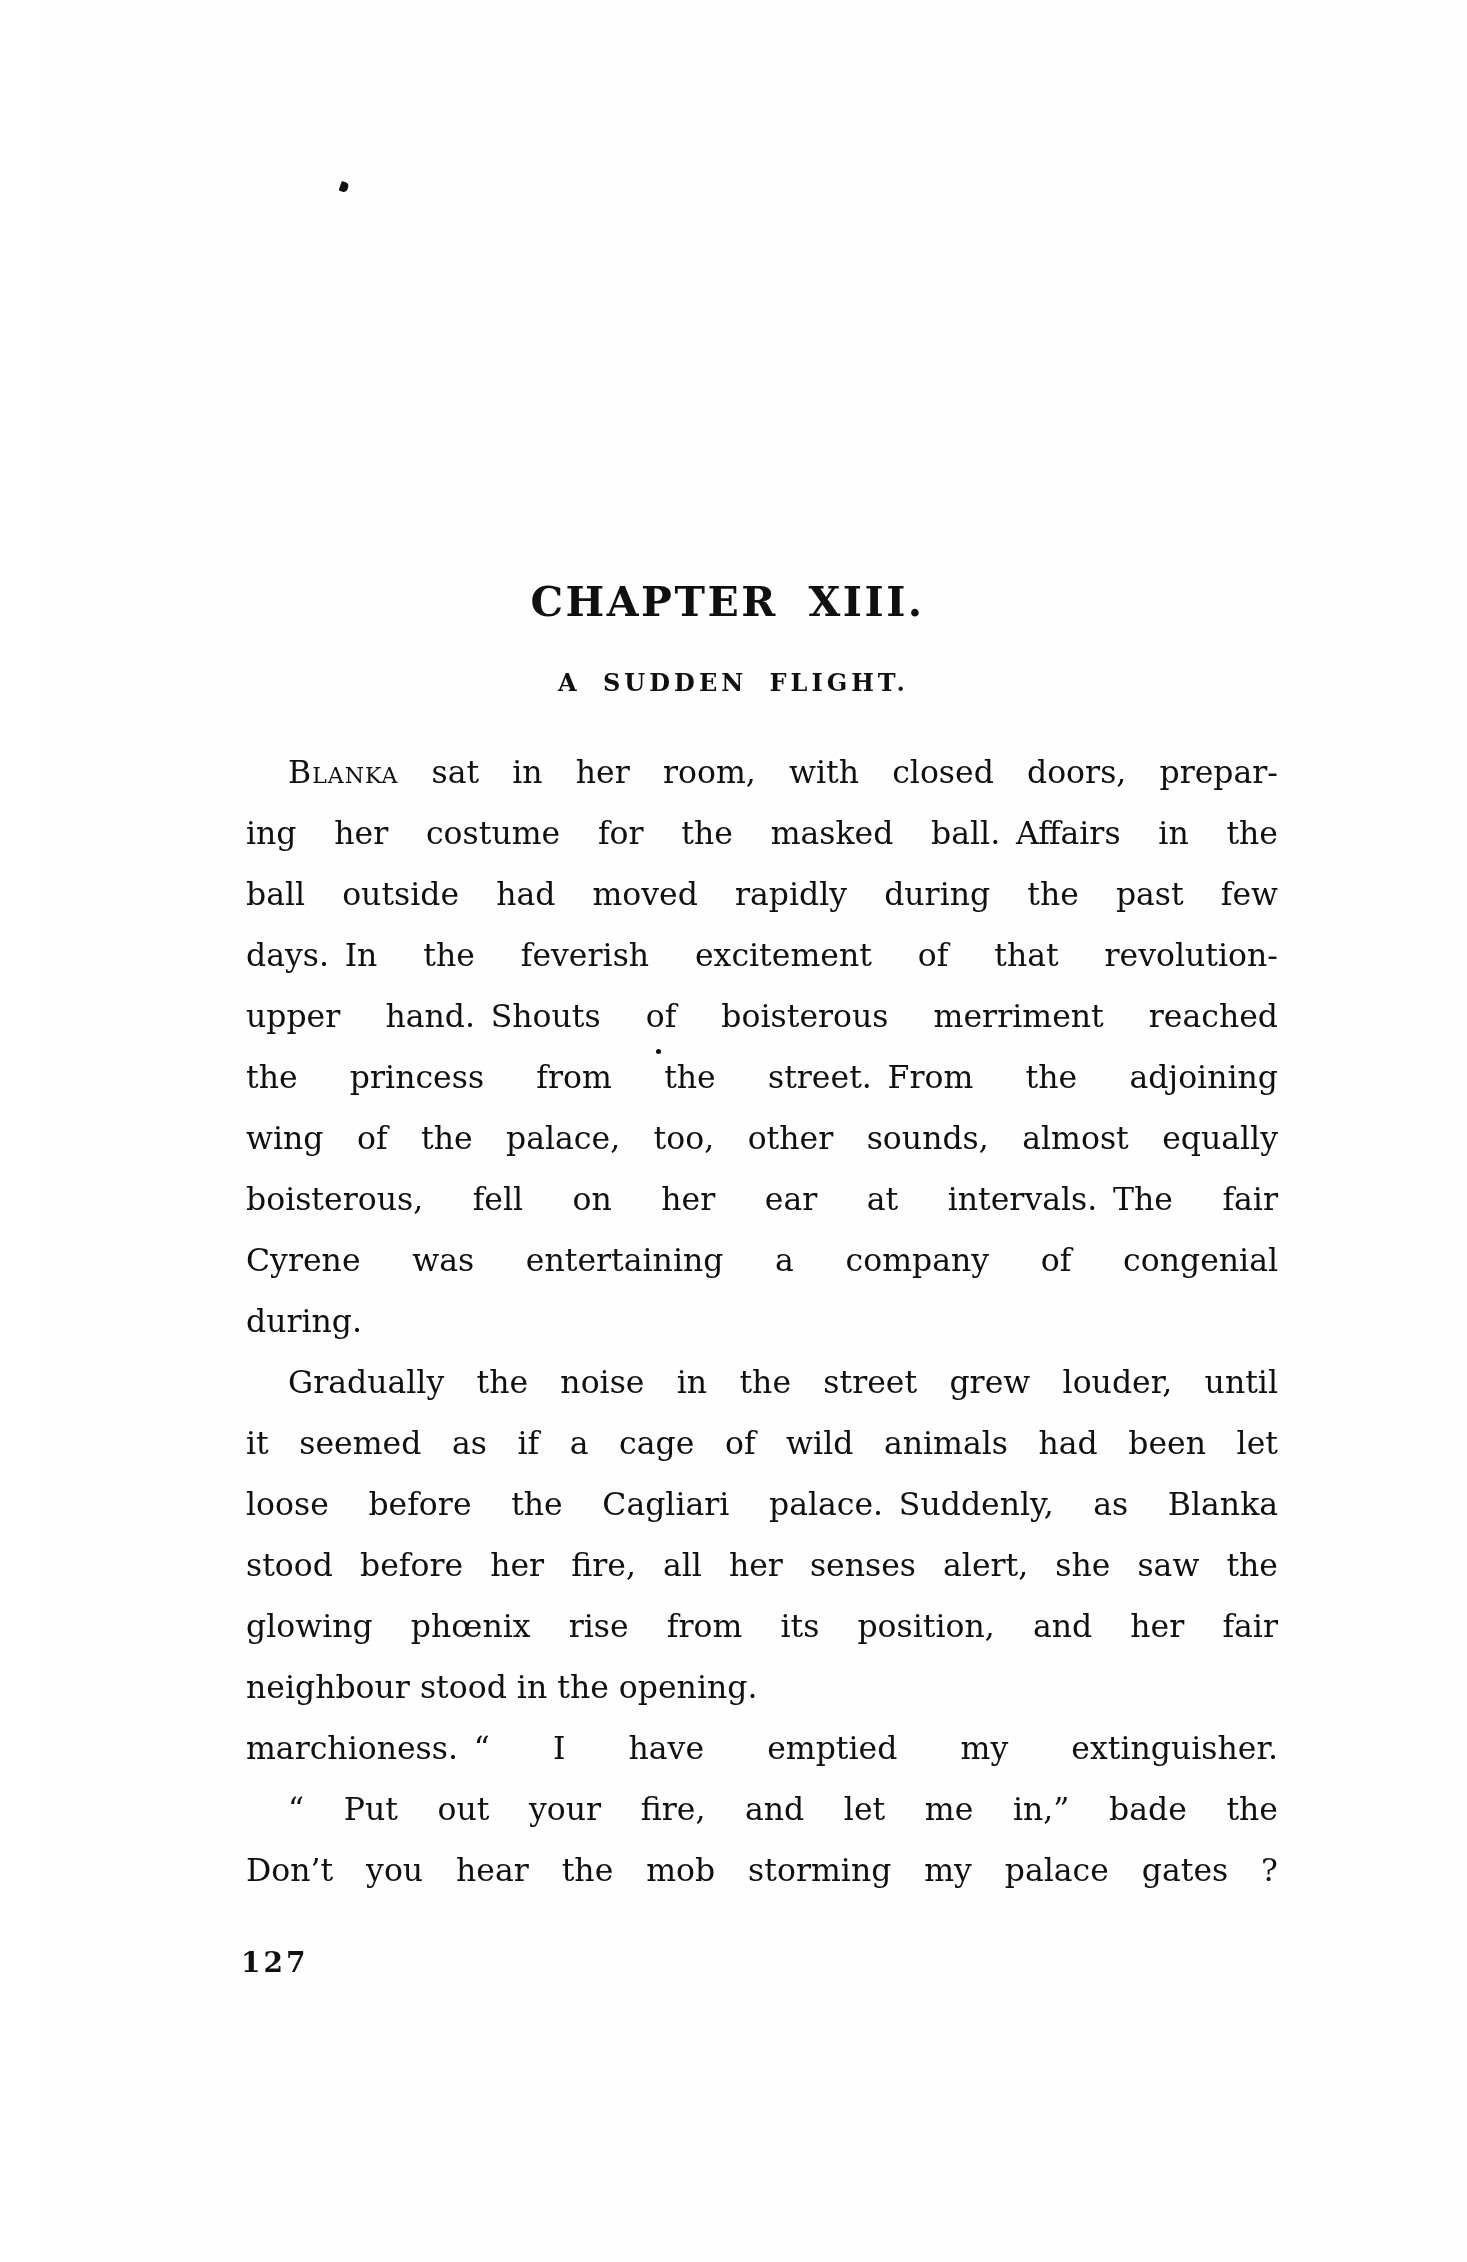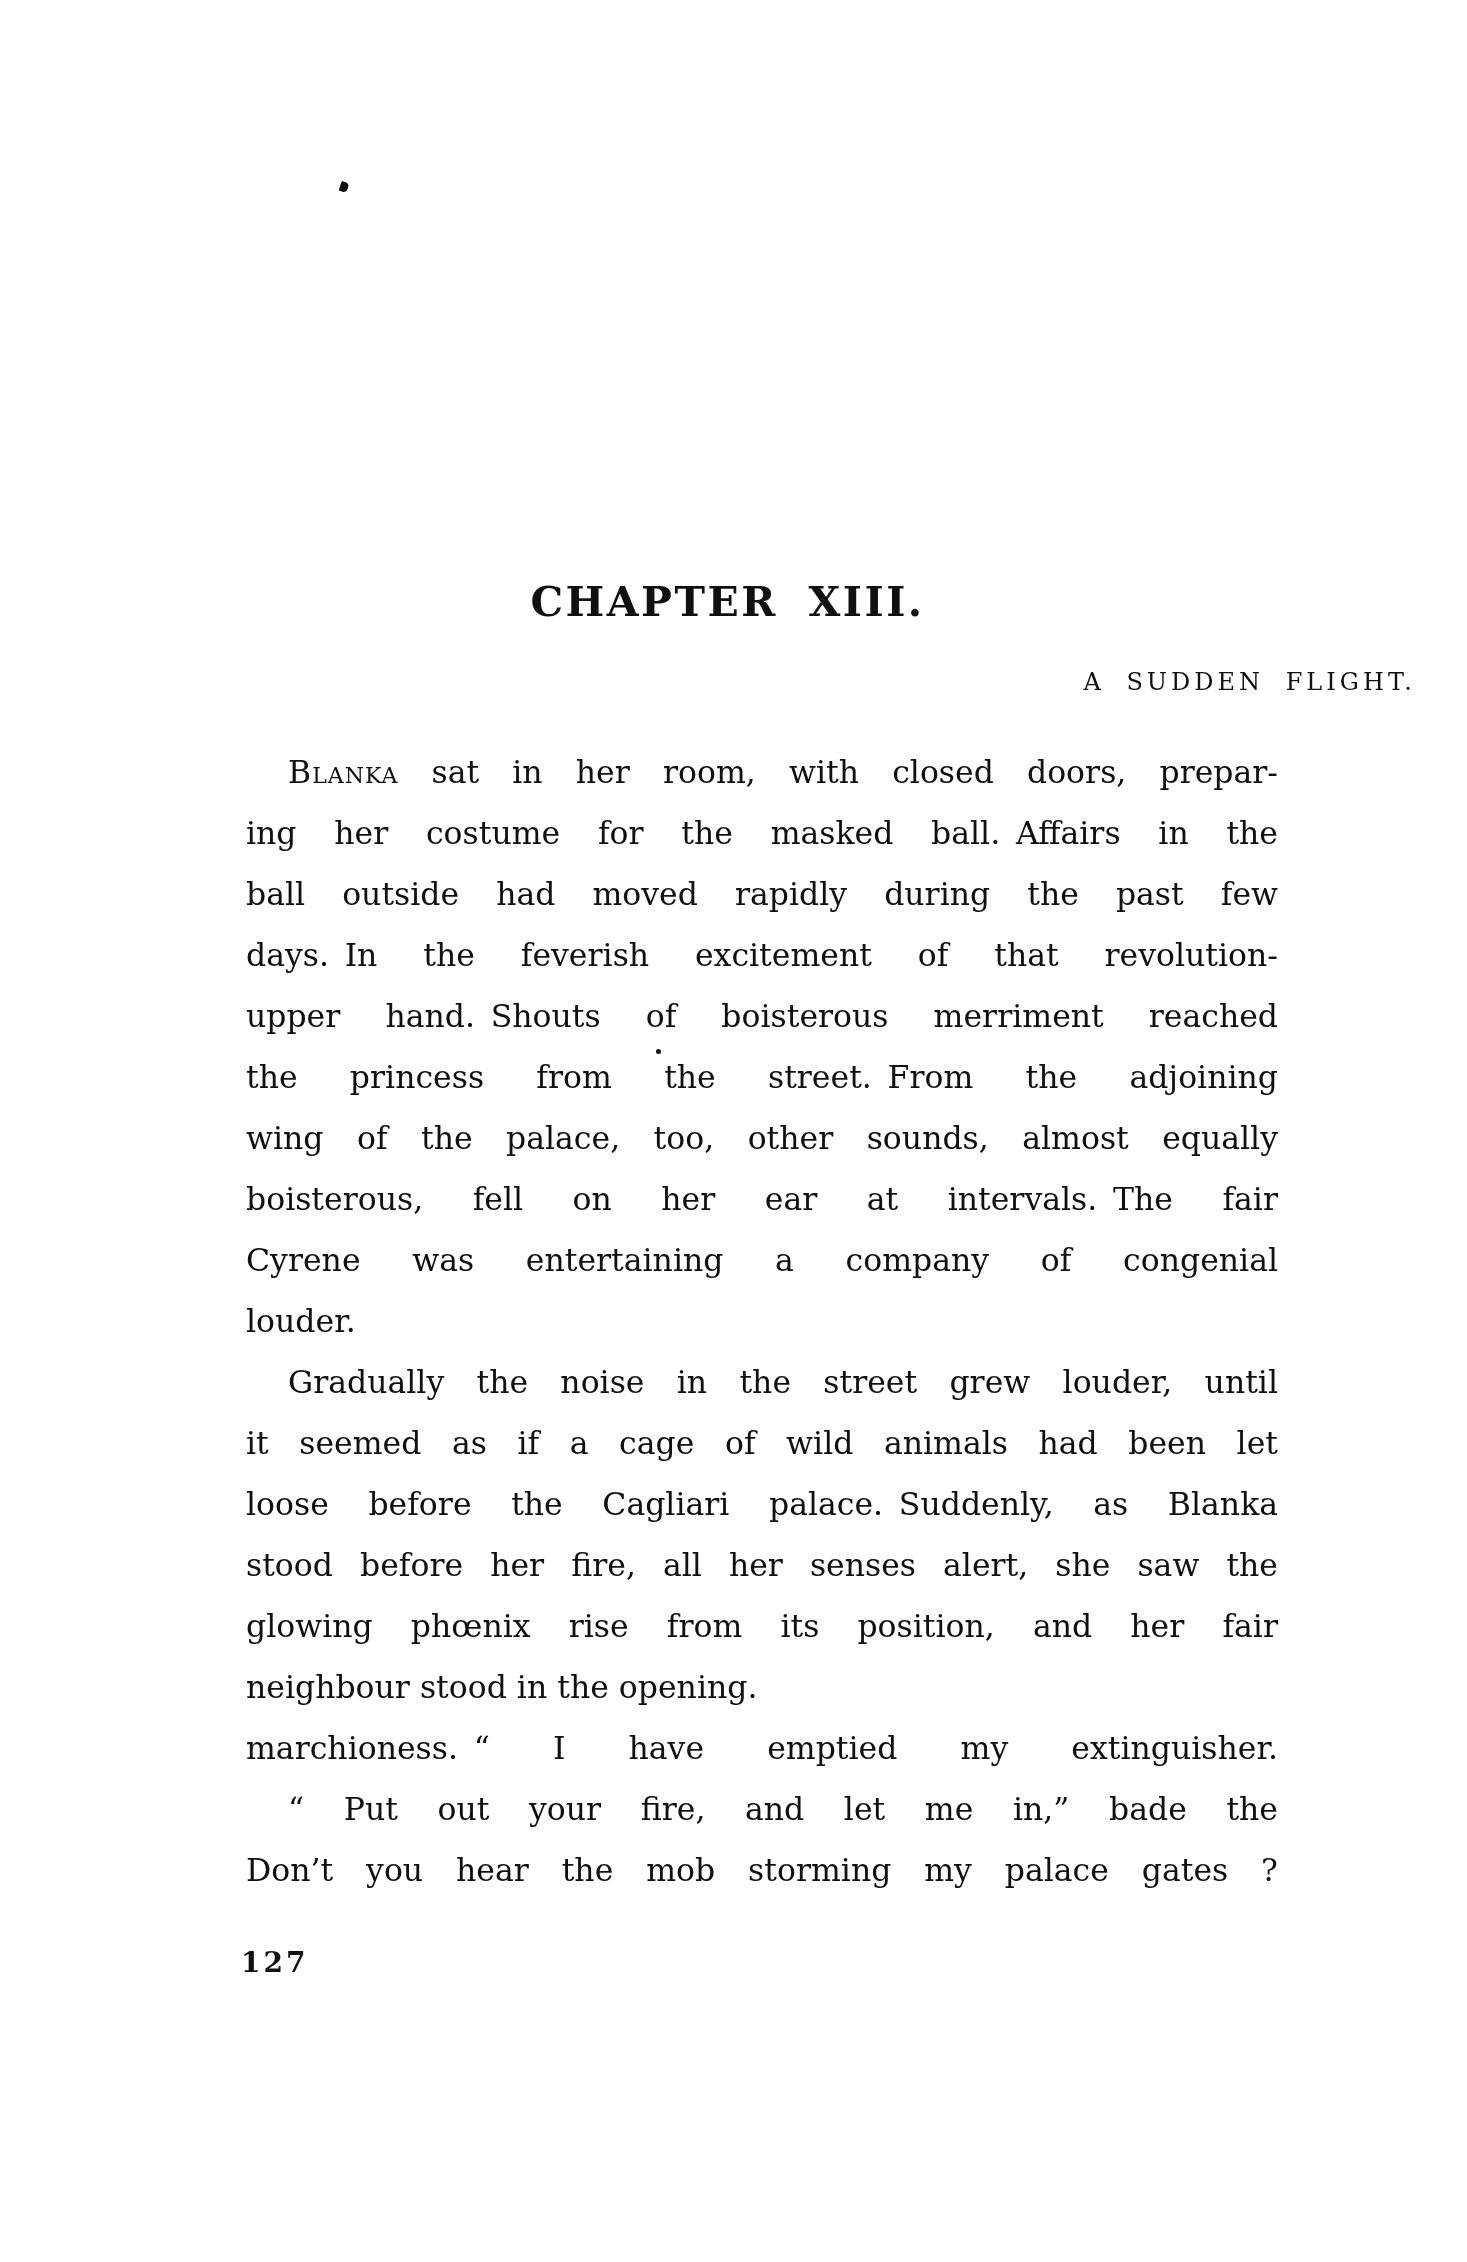--- a/index.html
+++ b/index.html
@@ -41,23 +41,23 @@
     font-size: 41px;
     font-weight: bold;
     letter-spacing: 2.5px;
     word-spacing: 14px;
   }
   .subhead {
     position: absolute;
     left: 0; right: 90px;
     top: 668px;
     margin: 0;
-    text-align: right;
+    text-align: center;
     font-size: 24px;
-    font-weight: normal;
+    font-weight: bold;
     letter-spacing: 4px;
     word-spacing: 10px;
     padding-left: 12px;
   }
   .body-text {
     position: absolute;
     left: 207px;
     top: 742px;
     width: 1032px;
     font-size: 31.5px;
@@ -129,21 +129,21 @@
     <div class="para">
         <div class="bline firstline"><span class="smallcaps">Blanka</span><span> sat in her room, with closed doors, prepar-</span></div>
         <div class="bline">ing her costume for the masked ball. Affairs in the</div>
         <div class="bline">ball outside had moved rapidly during the past few</div>
         <div class="bline">days. In the feverish excitement of that revolution-</div>
         <div class="bline">upper hand. Shouts of boisterous merriment reached</div>
         <div class="bline">the princess from the street. From the adjoining</div>
         <div class="bline">wing of the palace, too, other sounds, almost equally</div>
         <div class="bline">boisterous, fell on her ear at intervals. The fair</div>
         <div class="bline">Cyrene was entertaining a company of congenial</div>
-        <div class="bline lastline">louder.</div>
+        <div class="bline lastline">during.</div>
       </div>
     <div class="para">
         <div class="bline firstline">Gradually the noise in the street grew louder, until</div>
         <div class="bline">it seemed as if a cage of wild animals had been let</div>
         <div class="bline">loose before the Cagliari palace. Suddenly, as Blanka</div>
         <div class="bline">stood before her fire, all her senses alert, she saw the</div>
         <div class="bline">glowing phœnix rise from its position, and her fair</div>
         <div class="bline lastline">neighbour stood in the opening.</div>
       </div>
     <div class="para cont">

